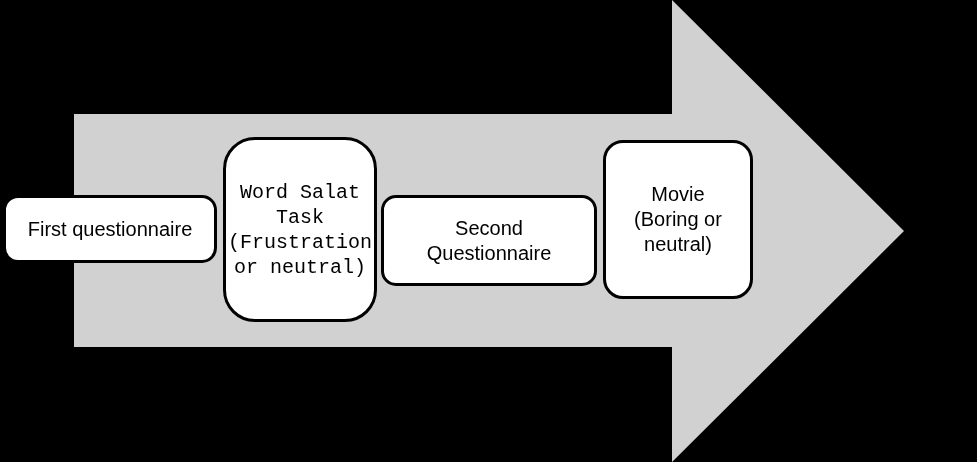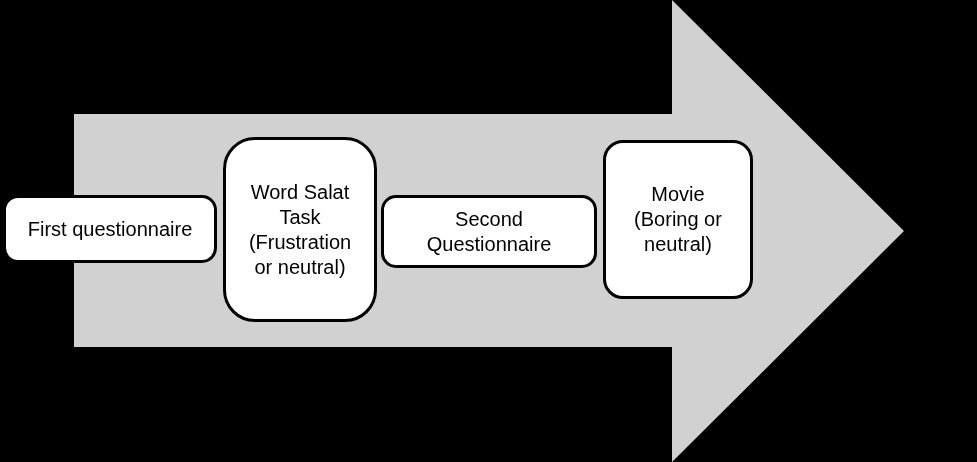--- a/index.html
+++ b/index.html
@@ -31,22 +31,22 @@
     display: flex;
     align-items: center;
     justify-content: center;
     text-align: center;
     color: #000000;
     font-size: 20px;
     line-height: 25px;
     white-space: pre-line;
   }
   .box-1 { left: 3px;   top: 195px; width: 214px; height: 68px;  border-radius: 15px; }
-  .box-2 { left: 223px; top: 137px; width: 154px; height: 185px; border-radius: 32px; }
-  .box-3 { left: 381px; top: 195px; width: 216px; height: 73px;  border-radius: 15px; }
+  .box-2 { left: 223px; top: 137px; width: 154px; height: 185px; border-radius: 32px; font-family: Liberation Mono, monospace; }
+  .box-3 { left: 381px; top: 195px; width: 216px; height: 91px;  border-radius: 15px; }
   .box-4 { left: 603px; top: 140px; width: 150px; height: 159px; border-radius: 20px; }
   .box-5 { left: 765px; top: 196px; width: 206px; height: 69px;  border-radius: 15px; }
 </style>
 </head>
 <body>
 
 <div class="stage">
 
   <svg class="arrow-svg" viewBox="0 0 977 462" xmlns="http://www.w3.org/2000/svg" aria-hidden="true">
     <polygon points="74,114 672,114 672,0 904,231 672,462 672,347 74,347" fill="#d1d1d1"></polygon>

